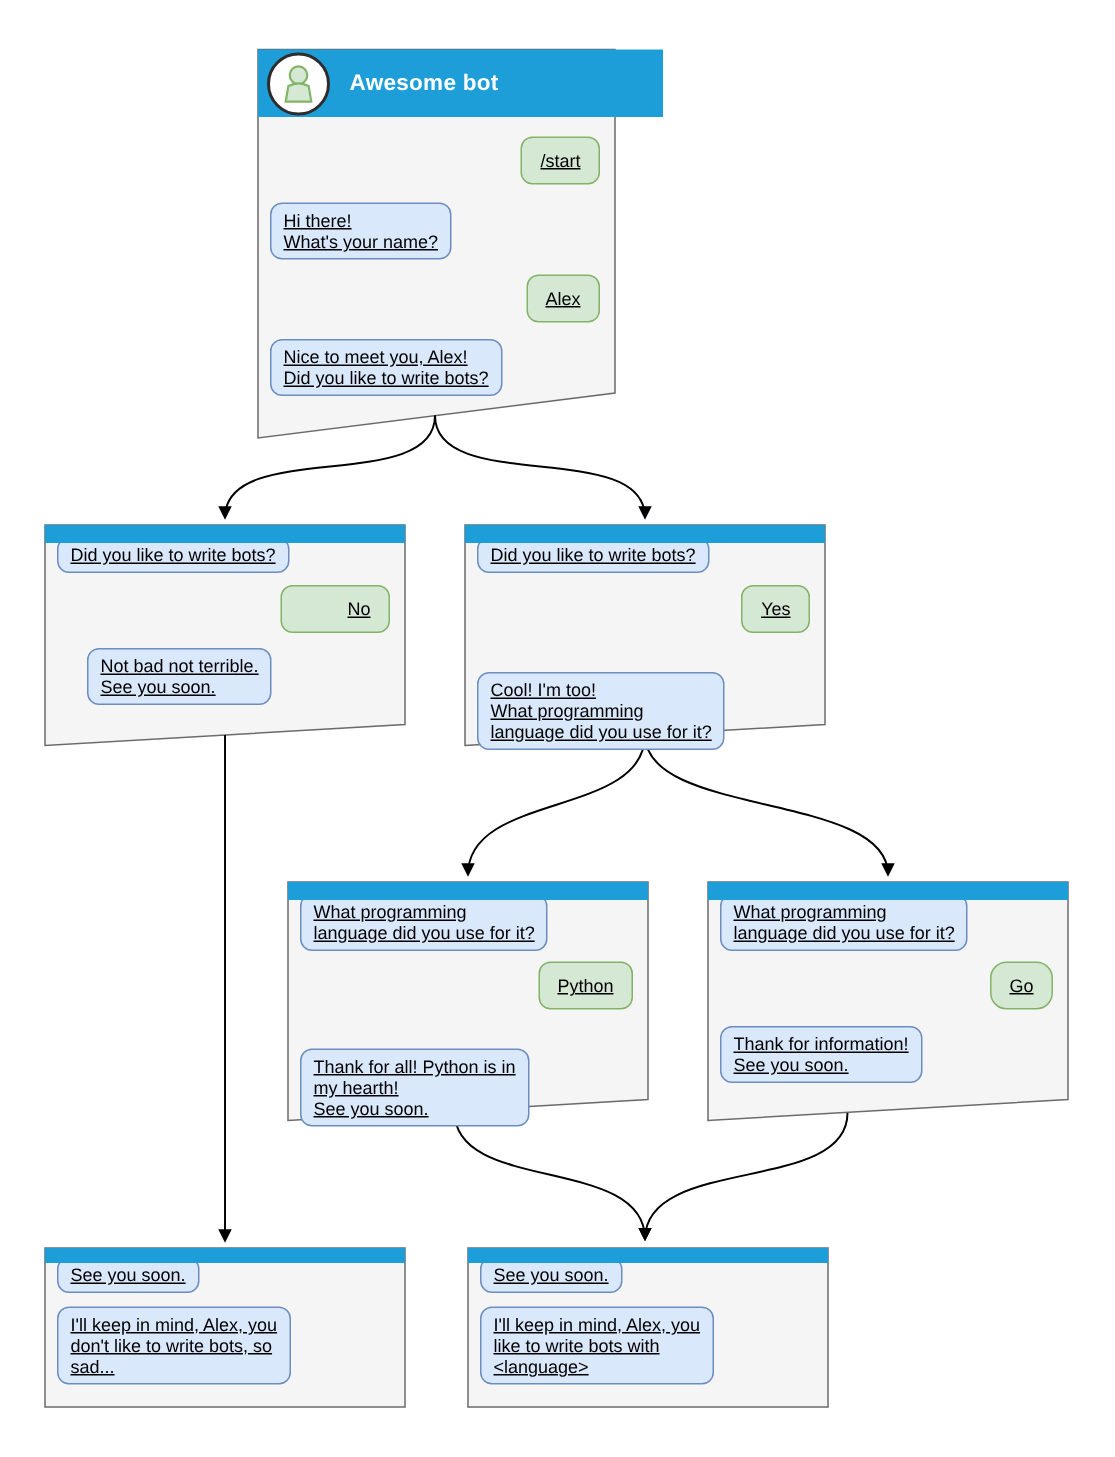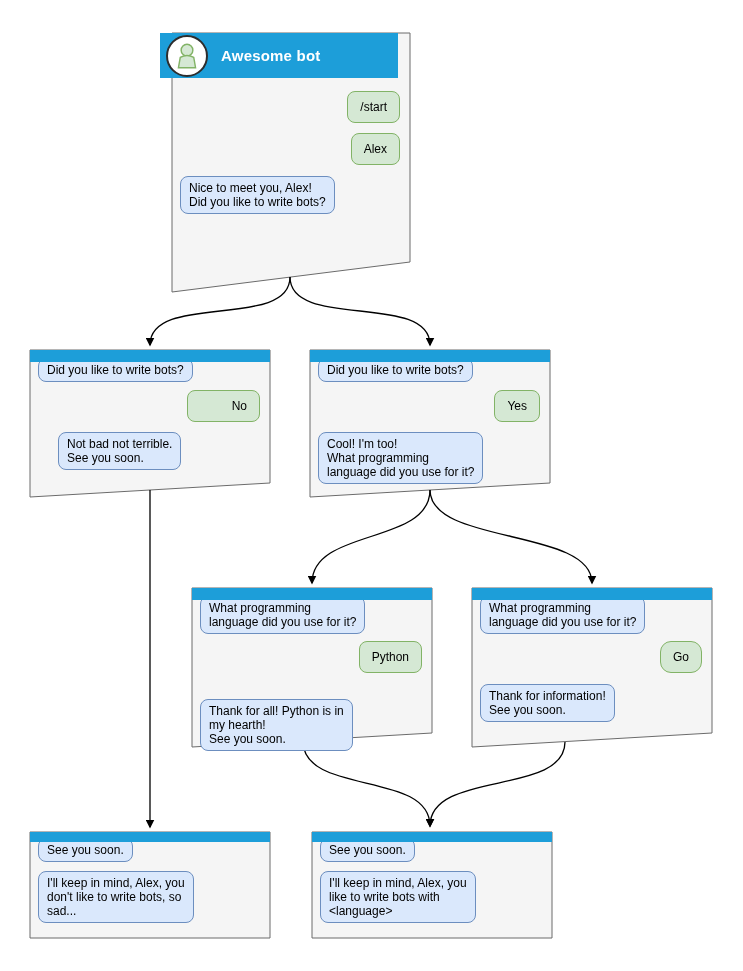--- a/index.html
+++ b/index.html
@@ -16,21 +16,21 @@
   .main-bar { display:flex; align-items:center; }
   .avatar {
     width:42px; height:42px; border-radius:50%; background:#ffffff;
     border:2px solid #2d2d2d; margin-left:6px; box-sizing:border-box;
     display:flex; align-items:center; justify-content:center; flex:0 0 auto;
   }
   .chat-title { color:var(--title-color); font-weight:bold; font-size:15px; margin-left:13px; letter-spacing:0.2px; }
 
   .msgs {
     position:absolute; z-index:2; display:flex; flex-direction:column;
-    align-items:center; box-sizing:border-box;
+    align-items:center; box-sizing:border-box;text-decoration:underline;
   }
   .bubble {
     border-radius:8px; font-size:12px; line-height:14px; color:#000;
     white-space:pre-line; box-sizing:border-box;
   }
   .bot {
     background:var(--bot-bubble-fill); border:1px solid var(--bot-bubble-border);
     margin-left:8px; align-self:flex-start; padding:4px 8px;
   }
   .user {
@@ -61,49 +61,51 @@
 
     <path class="arrow" d="M290,277 C290,330 150,292 150,345" marker-end="url(#ah)"></path>
     <path class="arrow" d="M290,277 C290,330 430,292 430,345" marker-end="url(#ah)"></path>
     <path class="arrow" d="M430,490 C430,545 312,528 312,583" marker-end="url(#ah)"></path>
     <path class="arrow" d="M430,490 C430,545 592,528 592,583" marker-end="url(#ah)"></path>
     <path class="arrow" d="M150,490 L150,827" marker-end="url(#ah)"></path>
     <path class="arrow" d="M303,741 C303,796 430,770 430,826" marker-end="url(#ah)"></path>
     <path class="arrow" d="M565,742 C565,796 430,770 430,826" marker-end="url(#ah)"></path>
   </svg>
 
-  <div class="bar main-bar" style="left:160px; top:33px; width:238px; height:45px;">
+  <div class="bar main-bar" style="left:172px; top:33px; width:270px; height:45px;">
     <div class="avatar">
       <svg width="36" height="36" viewBox="0 0 40 40">
         <circle cx="20" cy="13.5" r="6.5" fill="#d5e8d4" stroke="#82b366" stroke-width="1.6"></circle>
         <path d="M10.5,33 L12.5,21.5 Q20,17.5 27.5,21.5 L29.5,33 Z" fill="#d5e8d4" stroke="#82b366" stroke-width="1.6"></path>
       </svg>
     </div>
     <span class="chat-title">Awesome bot</span>
   </div>
   <div class="msgs" style="left:172px; top:78px; width:238px; padding-top:13px;">
     <div class="bubble user">/start</div>
+    <div class="bubble bot" style="margin-top:12px;">Hi there!
+What's your name?</div>
     <div class="bubble user" style="margin-top:10px;">Alex</div>
     <div class="bubble bot" style="margin-top:11px;">Nice to meet you, Alex!
 Did you like to write bots?</div>
   </div>
 
   <div class="bar" style="left:30px; top:350px; width:240px; height:12px;"></div>
   <div class="msgs" style="left:30px; top:358px; width:240px;">
     <div class="bubble bot">Did you like to write bots?</div>
     <div class="bubble user" style="margin-top:8px;padding-left:44px;">No</div>
     <div class="bubble bot" style="margin-top:10px;margin-left:28px;">Not bad not terrible.
 See you soon.</div>
   </div>
 
   <div class="bar" style="left:310px; top:350px; width:240px; height:12px;"></div>
   <div class="msgs" style="left:310px; top:358px; width:240px;">
     <div class="bubble bot">Did you like to write bots?</div>
     <div class="bubble user" style="margin-top:8px;">Yes</div>
-    <div class="bubble bot" style="margin-top:10px;">Cool! I'm too!
+    <div class="bubble bot" style="margin-top:26px;">Cool! I'm too!
 What programming
 language did you use for it?</div>
   </div>
 
   <div class="bar" style="left:192px; top:588px; width:240px; height:12px;"></div>
   <div class="msgs" style="left:192px; top:596px; width:240px;">
     <div class="bubble bot">What programming
 language did you use for it?</div>
     <div class="bubble user" style="margin-top:7px;margin-left:24px;">Python</div>
     <div class="bubble bot" style="margin-top:26px;">Thank for all! Python is in

